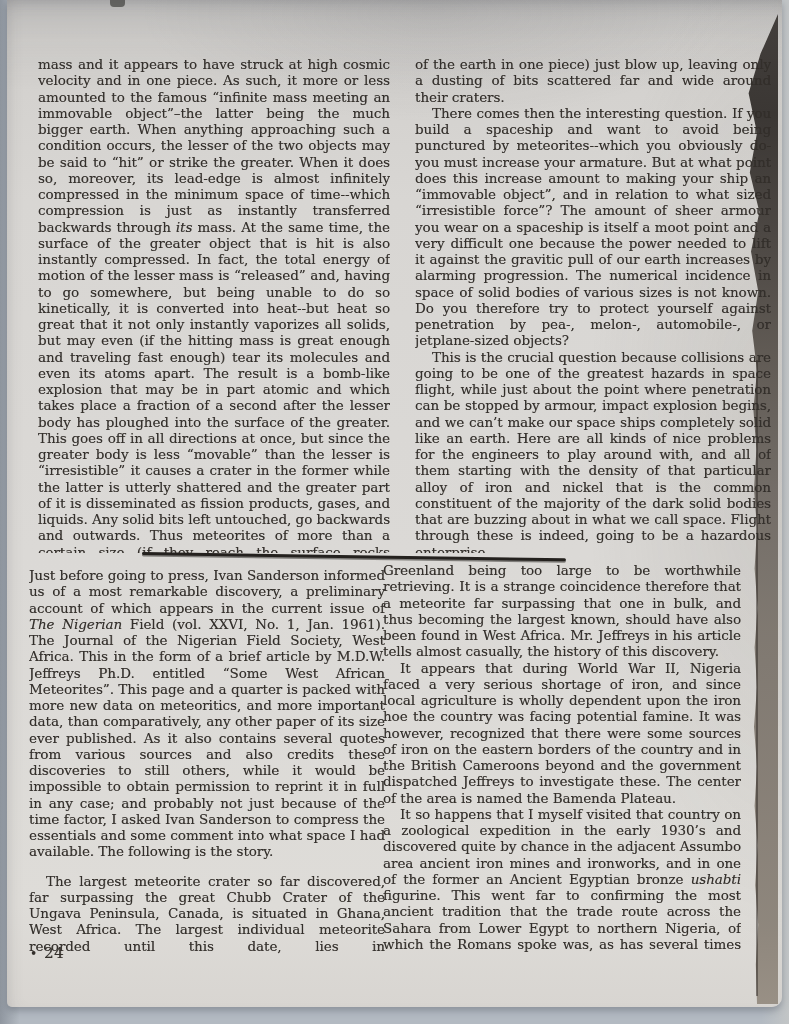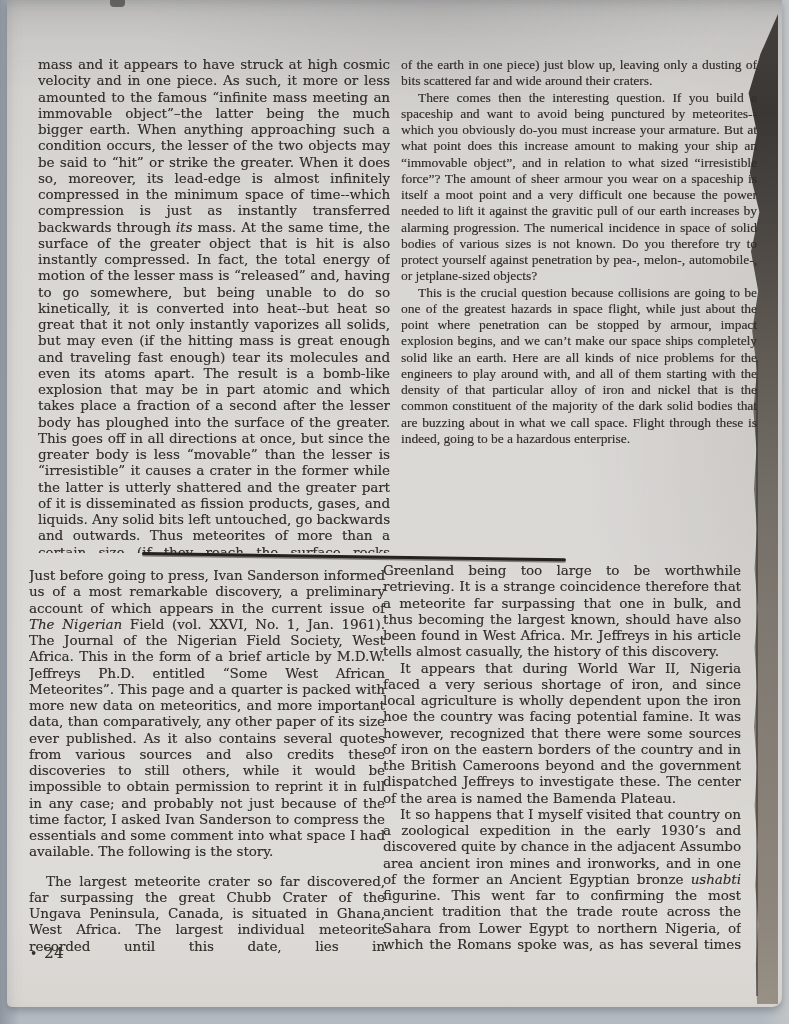--- a/index.html
+++ b/index.html
@@ -20,21 +20,21 @@
       linear-gradient(180deg, rgba(105,105,110,.12) 0, transparent 9%);}
   .edge-shadow{position:absolute;left:748px;top:14px;width:30px;height:990px;opacity:.95;
     background:linear-gradient(180deg,#3c3835 0%,#332f2c 10%,#45403c 22%,#5a544e 34%,#6e6862 48%,#7b746c 62%,#837b72 78%,#8a8278 92%,#958c81 100%);
     clip-path:polygon(42% 4%, 100% 0%, 100% 100%, 30% 100%, 26% 96%, 34% 92%, 24% 88%, 32% 84%, 22% 80%, 30% 76%, 20% 72%, 30% 68%, 22% 64%, 32% 60%, 22% 56%, 30% 52%, 20% 48%, 28% 44%, 18% 40%, 30% 36%, 14% 32%, 34% 28%, 10% 24%, 38% 20%, 6% 16%, 30% 12%, 2% 8%);}
   .edge-line{position:absolute;left:756px;top:360px;width:2px;height:636px;background:rgba(45,40,36,.5);}
   .scan-artifact{position:absolute;left:110px;top:0;width:15px;height:7px;background:#4e4d4b;border-radius:0 0 4px 4px;opacity:.8;}
   .col{position:absolute;overflow:hidden;color:var(--ink);
     font-size:13.4px;line-height:16.25px;text-align:justify;
     text-shadow:0.3px 0.3px 0.4px rgba(40,36,32,.42);}
   #col-tl{left:38px;top:57px;width:352px;height:496px;}
-  #col-tr{left:401px;top:57px;width:356px;height:496px;font-family:Liberation Serif, serif;}
+  #col-tr{left:415px;top:57px;width:356px;height:496px;}
   #col-bl{left:29px;top:568px;width:356px;height:388px;}
   #col-br{left:383px;top:563px;width:358px;height:412px;}
   .para{margin:0;text-align:justify;}
   .para.indent{text-indent:17px;}
   .para.space-before{margin-top:13px;}
   .para.cutoff{text-align-last:justify;}
   .para.loose{word-spacing:3.2px;}
   .it{font-style:italic;}
   .divider{position:absolute;left:142px;top:552px;width:424px;height:3px;background:#24211e;
     border-radius:2px;transform:rotate(0.85deg);transform-origin:left center;

